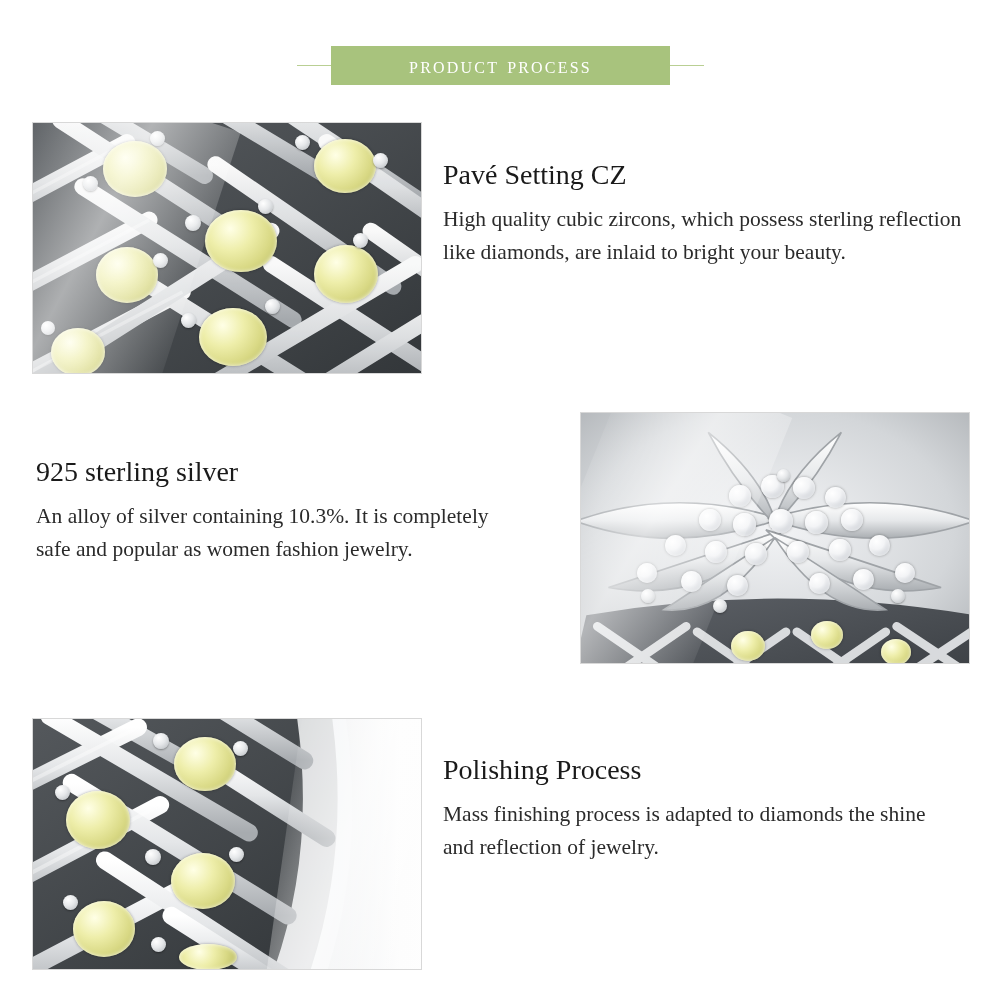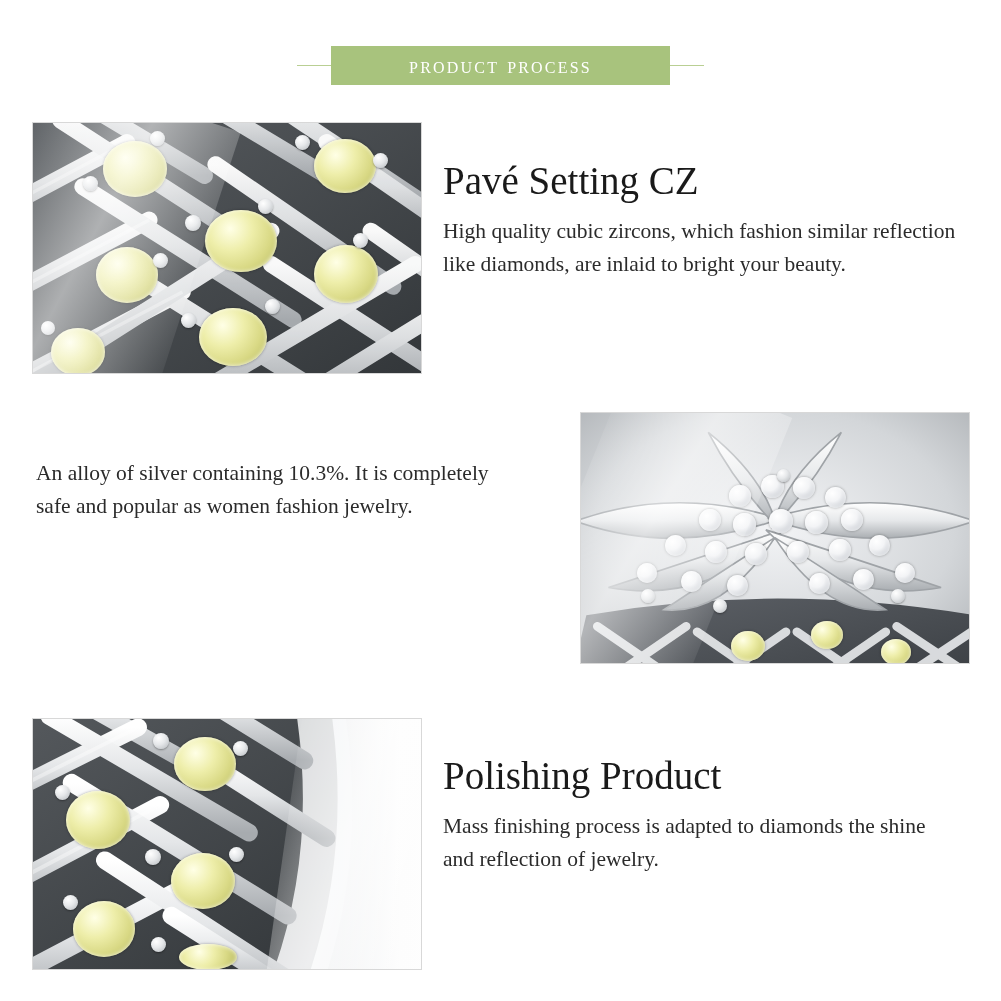--- a/index.html
+++ b/index.html
@@ -65,21 +65,21 @@
     position: absolute;
     border: 1px solid #d8d8d8;
     overflow: hidden;
     background: #eceef0;
   }
 
   .text-block { position: absolute; }
 
   .blk-title {
     font-family: "Liberation Serif", serif;
-    font-size: 39px;
+    font-size: 28px;
     color: #1a1a1a;
     line-height: 1.1;
     margin: 0 0 12px 0;
     font-weight: normal;
   }
   .blk-body {
     font-family: "Liberation Serif", serif;
     font-size: 21.5px;
     color: #2b2b2b;
     line-height: 1.55;
@@ -206,24 +206,25 @@
       <span class="prong" style="left:148px; top:190px;width:15px; height:15px;"></span>
       <span class="prong" style="left:232px; top:176px;width:15px; height:15px;"></span>
       <span class="prong" style="left:8px;   top:198px;width:14px; height:14px;"></span>
 
       <span class="shine" style="left:-40px; top:-30px; width:200px; height:340px; transform:rotate(18deg);"></span>
     </div>
   </div>
 
   <div class="text-block" style="left:443px; top:160px; width:520px;">
     <h2 class="blk-title">Pavé Setting CZ</h2>
-    <p class="blk-body">High quality cubic zircons, which fashion similar reflection like diamonds, are inlaid to bright your beauty.</p>
+    <p class="blk-body">High quality cubic zircons, which possess sterling reflection like diamonds, are inlaid to bright your beauty.</p>
   </div>
 
   <div class="text-block" style="left:36px; top:457px; width:470px;">
+    <h2 class="blk-title">925 sterling silver</h2>
     <p class="blk-body">An alloy of silver containing 10.3%. It is completely safe and popular as women fashion jewelry.</p>
   </div>
 
   <div class="photo" style="left:580px; top:412px; width:388px; height:250px;">
     <div class="jewel bg-metal-2">
       <svg class="lattice" viewBox="0 0 420 280" preserveAspectRatio="none">
         <defs>
           <linearGradient id="sil2" x1="0" y1="0" x2="0" y2="1">
             <stop offset="0%" stop-color="#ffffff"></stop>
             <stop offset="50%" stop-color="#e6e8ea"></stop>
@@ -356,17 +357,17 @@
       <span class="prong" style="left:112px; top:130px; width:16px; height:16px;"></span>
       <span class="prong" style="left:196px; top:128px; width:15px; height:15px;"></span>
       <span class="prong" style="left:30px;  top:176px; width:15px; height:15px;"></span>
       <span class="prong" style="left:118px; top:218px; width:15px; height:15px;"></span>
 
       <span class="shine" style="left:250px; top:-40px; width:140px; height:360px; transform:rotate(8deg);"></span>
     </div>
   </div>
 
   <div class="text-block" style="left:443px; top:755px; width:500px;">
-    <h2 class="blk-title">Polishing Product</h2>
+    <h2 class="blk-title">Polishing Process</h2>
     <p class="blk-body">Mass finishing process is adapted to diamonds the shine and reflection of jewelry.</p>
   </div>
 
 </div>
 
 </body></html>

